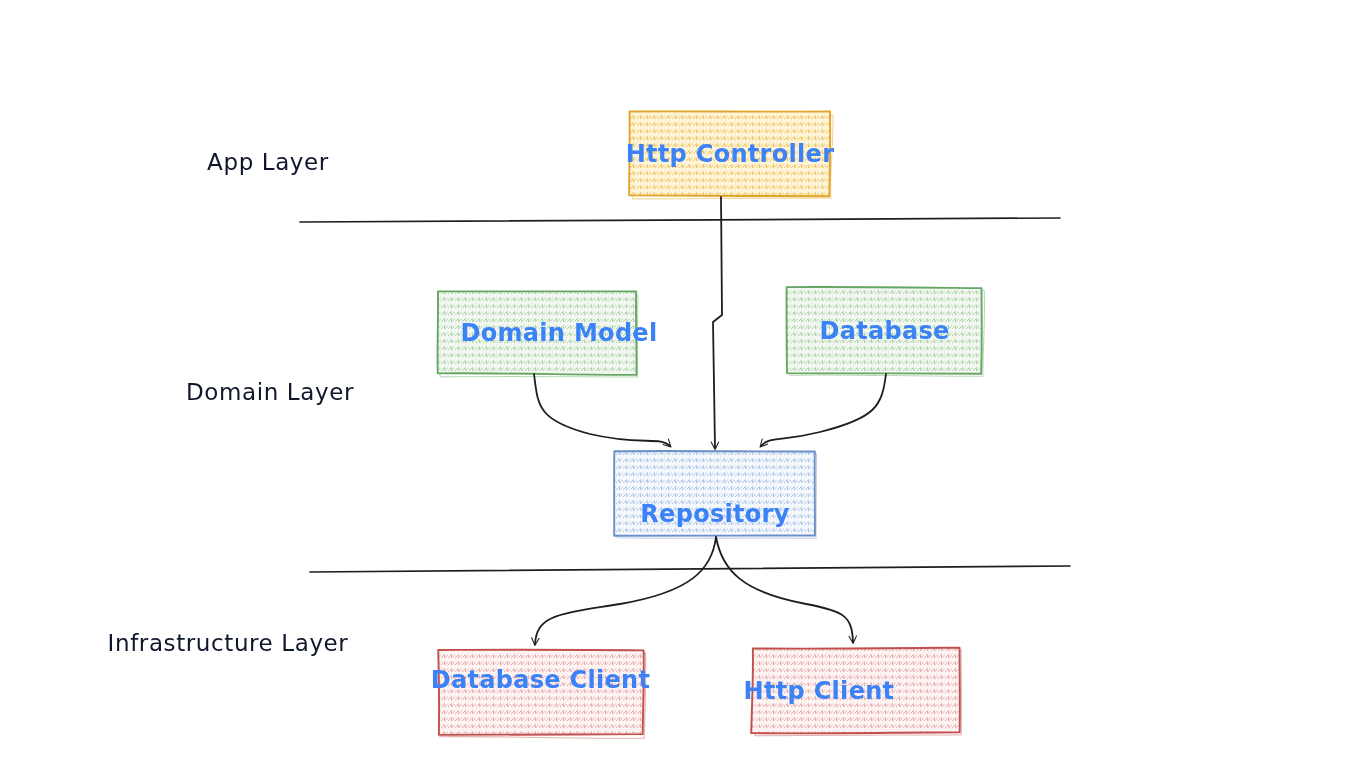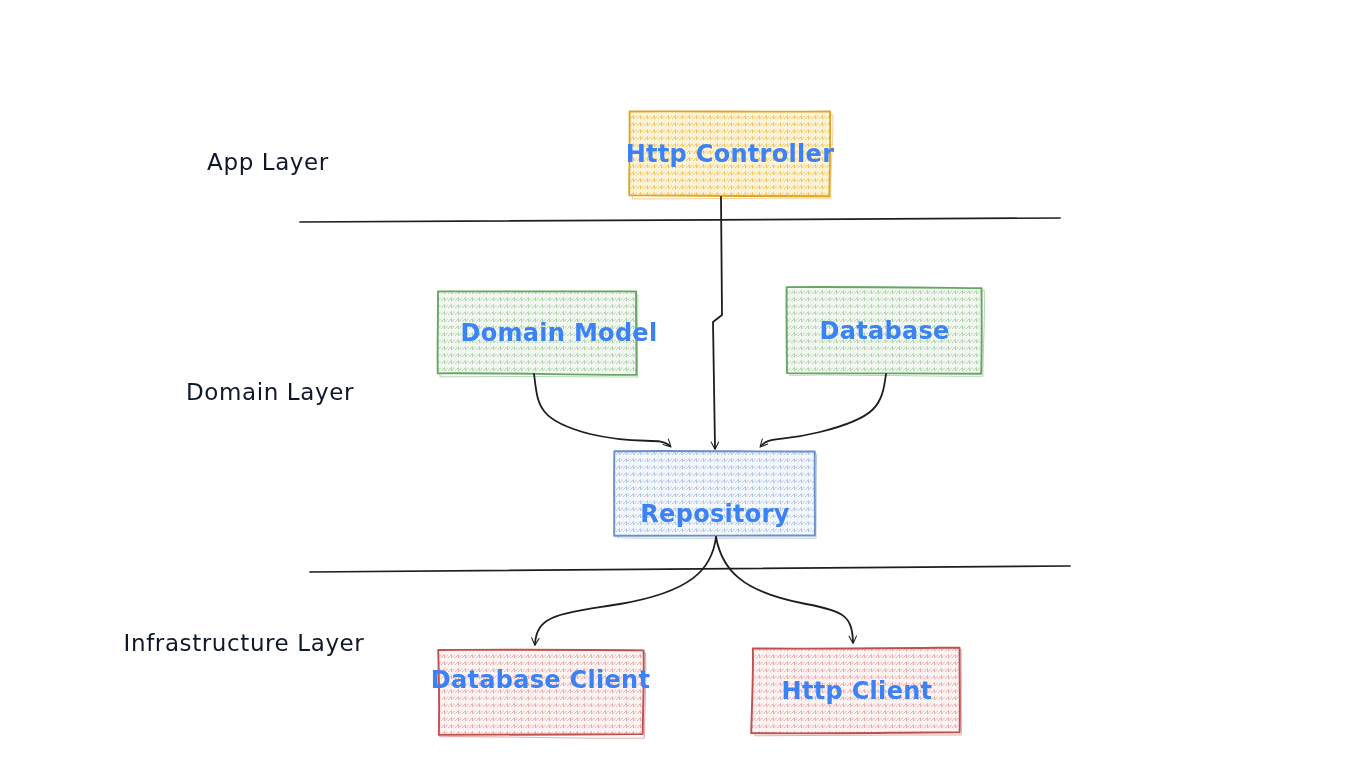--- a/index.html
+++ b/index.html
@@ -131,30 +131,30 @@
         <path d="M 534 374 C 538 404 536 420 590 434 C 640 446 660 436 670 446" fill="none" stroke="#1e1e1e" stroke-width="1.8" stroke-linecap="round" stroke-linejoin="round" marker-end="url(#arrowhead)"></path>
         <path d="M 886 374 C 882 406 876 418 820 432 C 780 442 770 436 761 446" fill="none" stroke="#1e1e1e" stroke-width="1.8" stroke-linecap="round" stroke-linejoin="round" marker-end="url(#arrowhead)"></path>
         <path d="M 716 537 C 712 570 690 592 620 604 C 560 614 537 614 535 644" fill="none" stroke="#1e1e1e" stroke-width="1.8" stroke-linecap="round" stroke-linejoin="round" marker-end="url(#arrowhead)"></path>
         <path d="M 716 537 C 722 570 742 592 806 604 C 844 611 852 616 853 642" fill="none" stroke="#1e1e1e" stroke-width="1.8" stroke-linecap="round" stroke-linejoin="round" marker-end="url(#arrowhead)"></path>
       </g>
   </svg>
 
   <div id="labels-layer">
       <div class="layer-label" style="left: 268px; top: 162px;">App Layer</div>
       <div class="layer-label" style="left: 270px; top: 392px; text-align: right;">Domain Layer</div>
-      <div class="layer-label" style="left: 244px; top: 643px;">Infrastructure Layer</div>
+      <div class="layer-label" style="left: 228px; top: 643px;">Infrastructure Layer</div>
     </div>
   <div id="node-labels-layer">
       <div class="node-label" style="left: 730px; top: 153.5px;">Http Controller</div>
       <div class="node-hit" style="left: 630px; top: 111px; width: 200px; height: 85px;"></div>
       <div class="node-label" style="left: 559px; top: 333px;">Domain Model</div>
       <div class="node-hit" style="left: 438px; top: 292px; width: 198px; height: 82px;"></div>
       <div class="node-label" style="left: 884.5px; top: 330.5px;">Database</div>
       <div class="node-hit" style="left: 787px; top: 288px; width: 195px; height: 85px;"></div>
       <div class="node-label" style="left: 715px; top: 494px; margin-top: 20px;">Repository</div>
       <div class="node-hit" style="left: 615px; top: 452px; width: 200px; height: 84px;"></div>
       <div class="node-label" style="left: 540.5px; top: 680px;">Database Client</div>
       <div class="node-hit" style="left: 438px; top: 650px; width: 205px; height: 85px;"></div>
-      <div class="node-label" style="left: 857px; top: 690.5px;">Http Client</div>
+      <div class="node-label" style="left: 819px; top: 690.5px;">Http Client</div>
       <div class="node-hit" style="left: 752px; top: 648px; width: 207px; height: 85px;"></div>
     </div>
 
 </div>
 
 </body></html>

